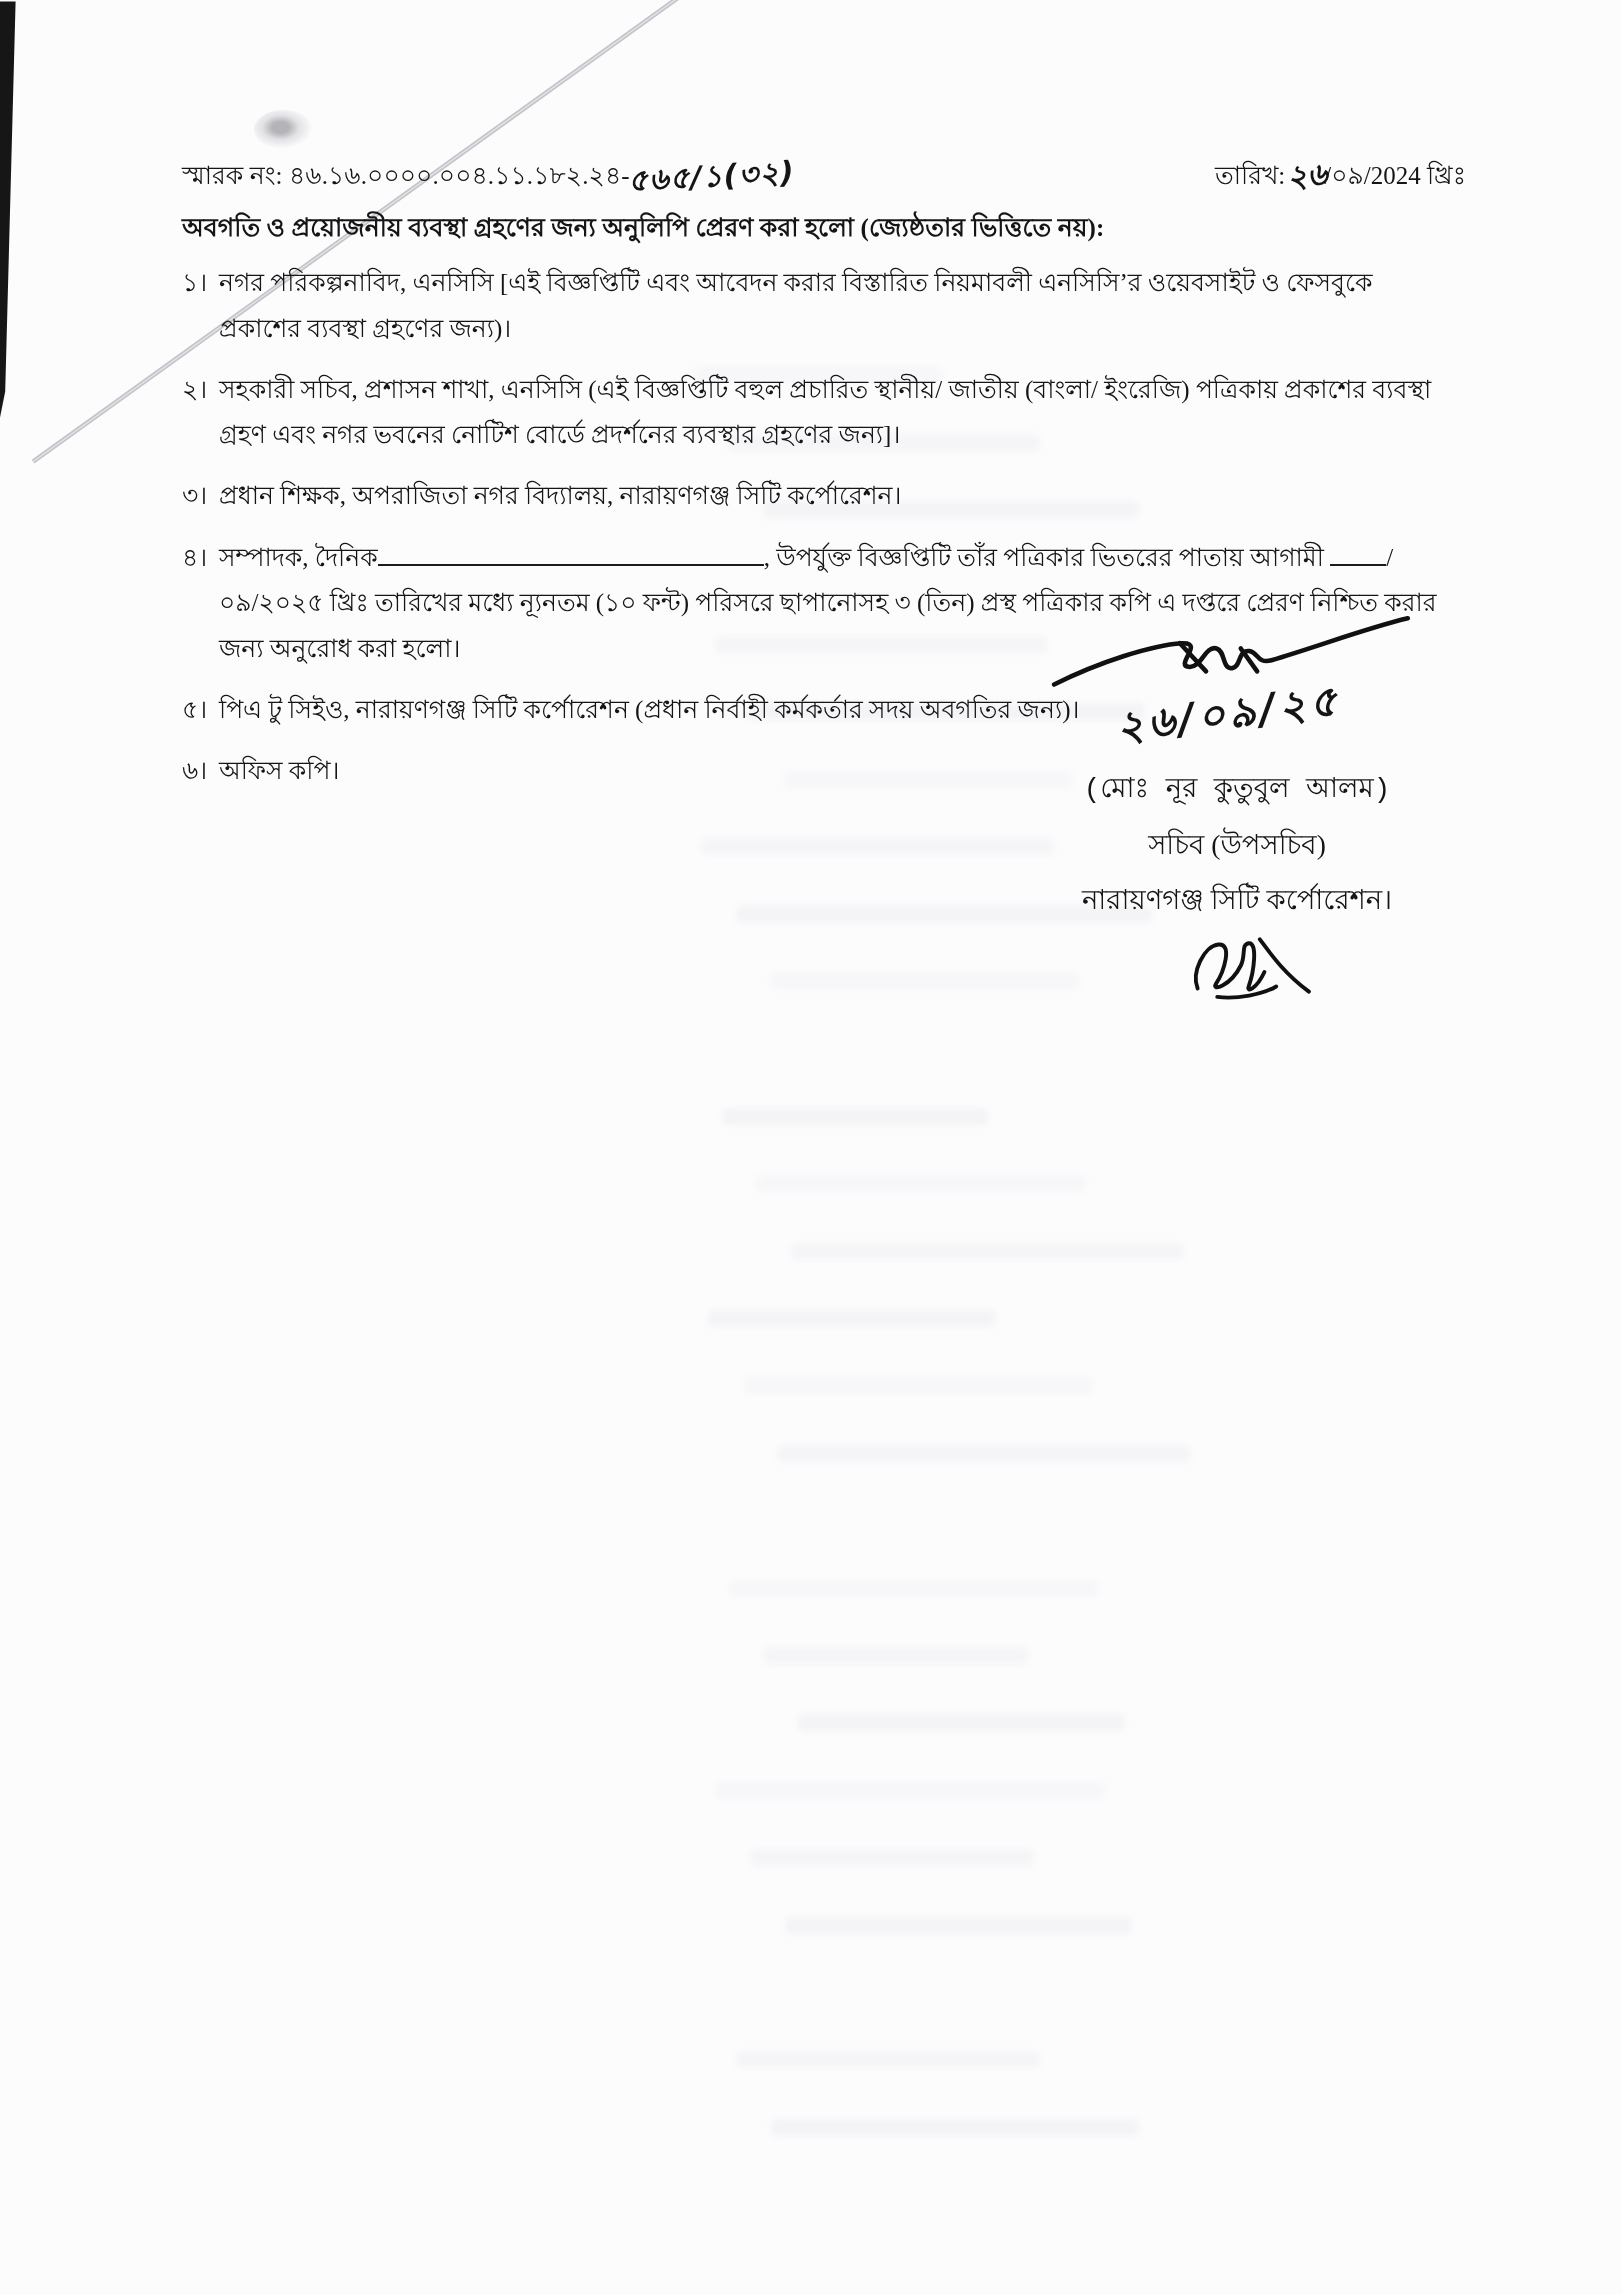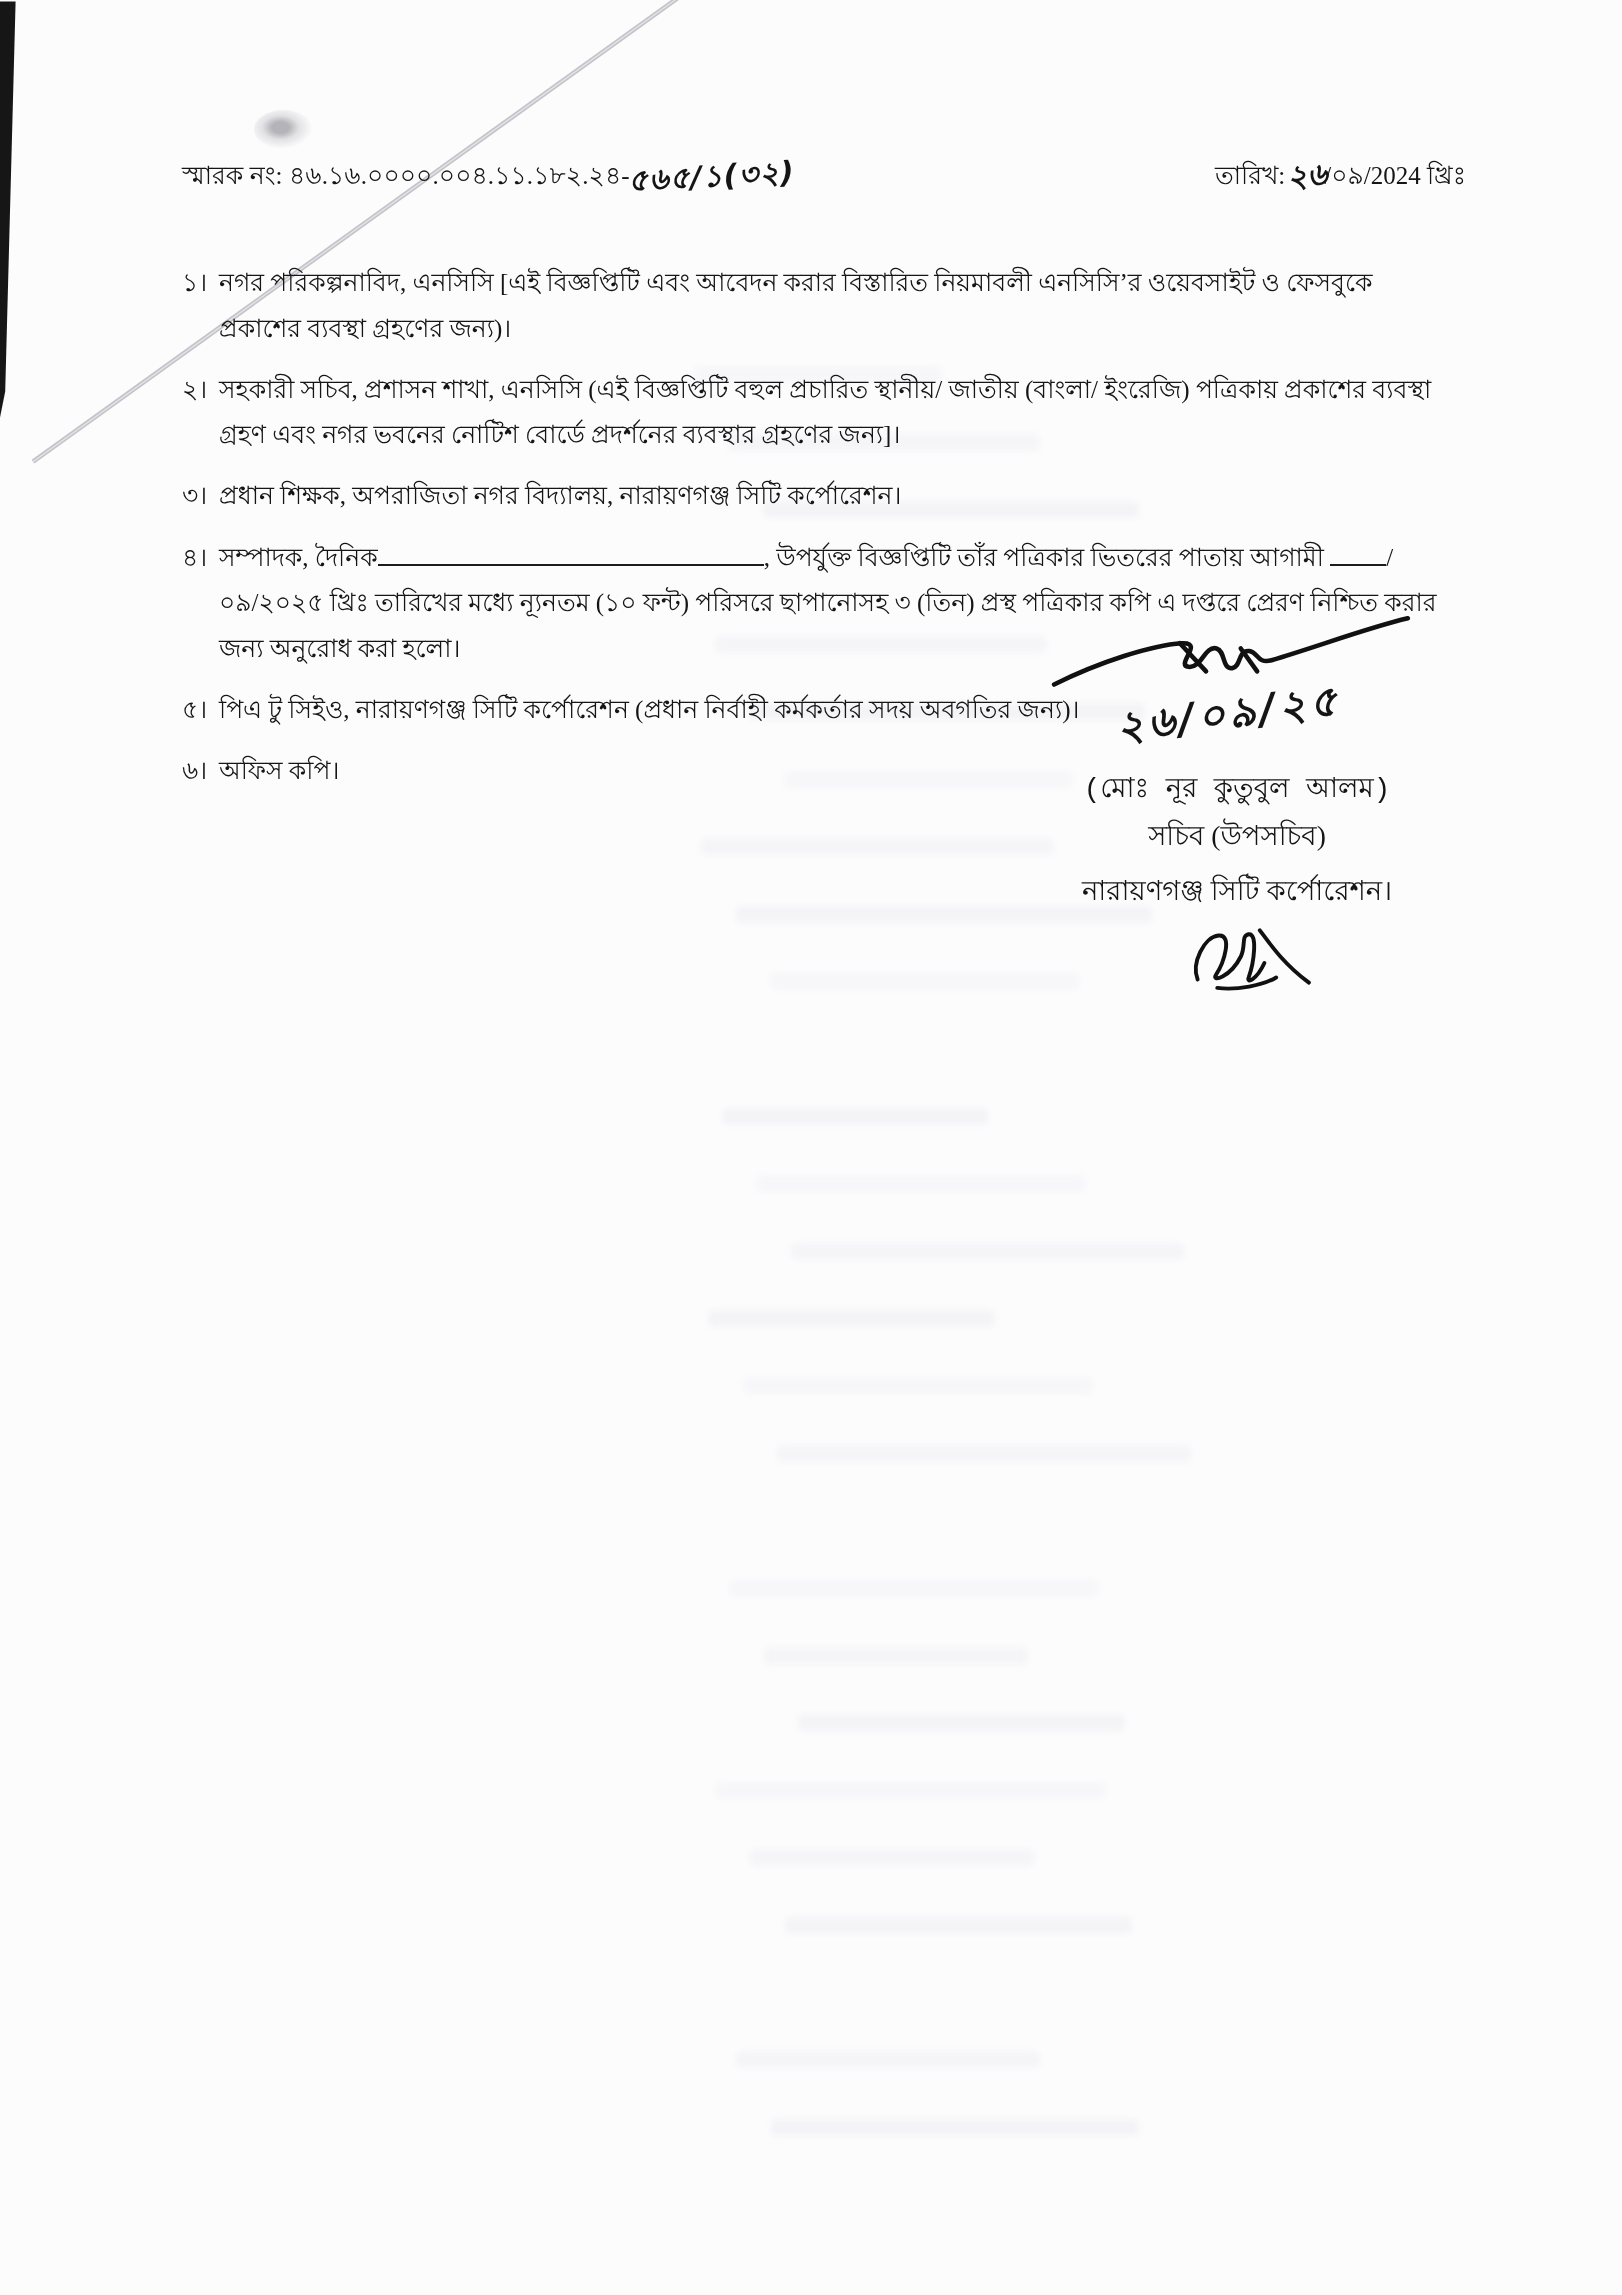--- a/index.html
+++ b/index.html
@@ -50,21 +50,21 @@
 
   
   .sig-block{position:absolute;left:982px;top:609px;width:510px;text-align:center;}
   .sig-scrawl{position:relative;height:151px;}
   .sig-scrawl svg{position:absolute;left:59px;top:0;}
   .sig-date-hand{
     position:absolute;left:134px;top:72px;font-size:42px;
     transform:rotate(-7deg);letter-spacing:3.9px;white-space:nowrap;
   }
   .sig-name{font-size:27.5px;margin-top:6.5px;font-family:Liberation Mono, monospace;}
-  .sig-title{font-size:27.5px;margin-top:2px;}
+  .sig-title{font-size:27.5px;margin-top:11px;}
   .sig-org{font-size:27.5px;margin-top:9.2px;}
   .sig-small-scrawl{margin-top:1.3px;height:79px;position:relative;}
   .sig-small-scrawl svg{position:absolute;left:196px;top:0;}
 </style>
 </head>
 <body>
 
 <div class="page">
 
   <svg class="corner-edge" width="26" height="445" viewBox="0 0 40 680">
@@ -104,20 +104,21 @@
   <div class="header-row">
     <div class="memo-line">
       <span>স্মারক নং:</span>
       <span>৪৬.১৬.০০০০.০০৪.১১.১৮২.২৪-</span><span class="hand memo-hand">৫৬৫/১(৩২)</span>
     </div>
     <div class="date-line">
       <span>তারিখ:</span><span class="hand date-hand">২৬</span><span>/০৯/2024 খ্রিঃ</span>
     </div>
   </div>
 
+  <div class="heading">অবগতি ও প্রয়োজনীয় ব্যবস্থা গ্রহণের জন্য অনুলিপি প্রেরণ করা হলো (জ্যেষ্ঠতার ভিত্তিতে নয়):</div>
 
   <div class="copy-list">
 
     <div class="copy-item">
       <span class="item-num">১।</span>
       <span class="item-text">নগর পরিকল্পনাবিদ, এনসিসি [এই বিজ্ঞপ্তিটি এবং আবেদন করার বিস্তারিত নিয়মাবলী এনসিসি’র ওয়েবসাইট ও ফেসবুকে প্রকাশের ব্যবস্থা গ্রহণের জন্য)।</span>
     </div>
 
     <div class="copy-item">
       <span class="item-num">২।</span>

